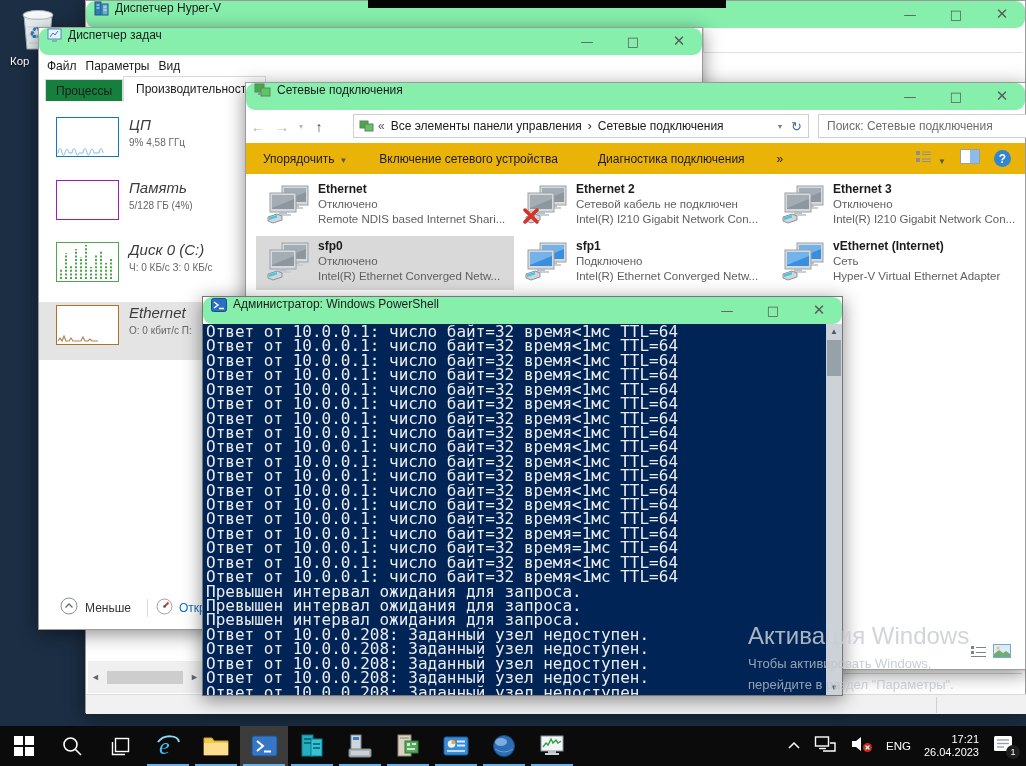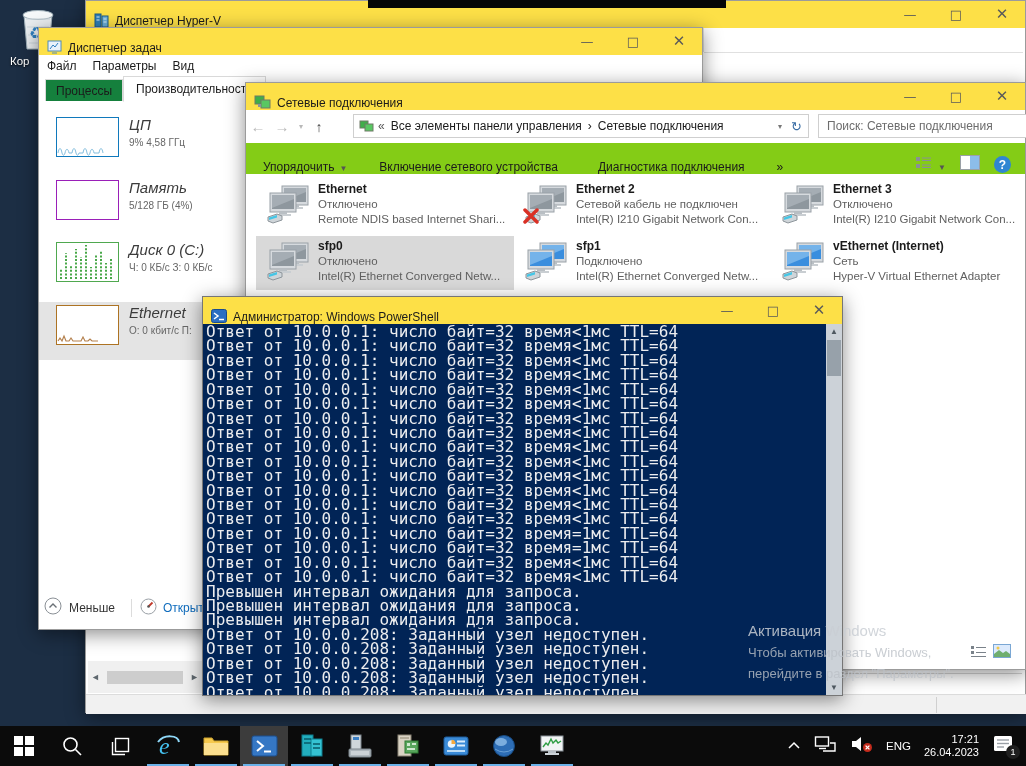--- a/index.html
+++ b/index.html
@@ -1,73 +1,73 @@
 <!DOCTYPE html>
 <html><head>
 <meta charset="utf-8">
 <style>
   html,body{margin:0;padding:0;}
   body{width:1026px;height:766px;overflow:hidden;font-family:"Liberation Sans",sans-serif;
        -webkit-font-smoothing:antialiased;}
   .screen{position:absolute;inset:0;width:1026px;height:766px;background:#1c2e44;overflow:hidden;}
   .abs{position:absolute;}
   .win{position:absolute;background:#fff;border:1px solid #9b9b9b;box-shadow:0 4px 18px rgba(0,0,0,.45);box-sizing:border-box;}
-  .titlebar{position:absolute;left:0;top:0;right:0;height:27px;background:#fde047;display:flex;align-items:flex-end;}
+  .titlebar{position:absolute;left:0;top:0;right:0;height:27px;background:#86efac;display:flex;align-items:flex-start;border-radius:9px;}
   .title-ico{margin:0 6px 0 8px;display:flex;align-items:center;}
   .title-txt{font-size:12px;color:#1b1b1b;white-space:nowrap;}
   .caps{position:absolute;right:0;top:0;display:flex;}
   .cap{width:46px;height:26px;display:flex;align-items:center;justify-content:center;color:#5a5a5a;font-size:13px;font-family:"DejaVu Sans",sans-serif;}
   .cap.close{font-size:15px;}
   
-  .tm-menu{position:absolute;left:0;top:27px;right:0;height:22px;display:flex;align-items:center;padding-left:8px;gap:16px;background:#fff;}
+  .tm-menu{position:absolute;left:0;top:27px;right:0;height:22px;display:flex;align-items:center;padding-left:8px;gap:9px;background:#fff;}
   .tm-menu span{font-size:12px;color:#1b1b1b;}
   .tm-tabs{position:absolute;left:0;top:49px;right:0;height:24px;border-bottom:1px solid #d9d9d9;background:#fff;display:flex;align-items:flex-end;padding-left:6px;}
   .tm-tab{font-size:12px;color:#1b1b1b;padding:4px 10px 4px 10px;border:1px solid #d9d9d9;border-bottom:none;background:#15803d;position:relative;top:1px;}
   .tm-tab.active{background:#fff;padding:5px 12px;z-index:2;border-bottom:1px solid #fff;}
   .tm-metric{position:absolute;left:0;width:100%;height:58px;}
   .tm-metric.selected{background:#e4e4e4;}
   .tm-chart{position:absolute;left:17px;top:3px;width:61px;height:38px;background:#fff;border:1px solid;}
   .tm-mname{position:absolute;left:90px;top:2px;font-size:15px;color:#3c3c3c;white-space:nowrap;font-style:italic;}
   .tm-mval{position:absolute;left:90px;top:23px;font-size:10px;color:#666;white-space:nowrap;}
-  .tm-footer{position:absolute;left:0;bottom:8px;height:26px;display:flex;align-items:center;padding-left:5px;}
+  .tm-footer{position:absolute;left:0;bottom:8px;height:26px;display:flex;align-items:center;padding-left:21px;}
   .tm-less{font-size:12px;color:#333;margin-left:7px;}
   .tm-sep{width:1px;height:18px;background:#dcdcdc;margin:0 8px 0 16px;}
   .tm-open{font-size:12px;color:#0f6cbd;margin-left:6px;white-space:nowrap;}
   
   .nx-nav{position:absolute;left:0;top:27px;right:0;height:33px;background:#fff;display:flex;align-items:center;}
   .nav-arrow{font-size:15px;color:#b9b9b9;width:24px;text-align:center;}
   .nav-up{font-size:14px;color:#444;width:22px;text-align:center;}
   .addr-box{position:absolute;left:107px;top:4px;width:456px;height:24px;border:1px solid #cfcfcf;display:flex;align-items:center;box-sizing:border-box;background:#fff;}
   .addr-box span{font-size:12px;color:#1b1b1b;white-space:nowrap;}
   .crumb-sep{color:#777;margin:0 6px;font-size:11px;}
   .addr-right{margin-left:auto;display:flex;align-items:center;}
   .search-box{position:absolute;left:572px;top:4px;width:438px;height:24px;border:1px solid #cfcfcf;box-sizing:border-box;display:flex;align-items:center;background:#fff;}
   .search-box input{border:none;outline:none;flex:1;font-size:12px;color:#333;padding:0 4px 0 8px;font-family:"Liberation Sans",sans-serif;}
   .search-box input::placeholder{color:#6d6d6d;opacity:1;}
-  .nx-toolbar{position:absolute;left:0;top:60px;right:0;height:31px;background:#84cc16;border-bottom:6px solid #0c4a6e;display:flex;align-items:flex-end;}
+  .nx-toolbar{position:absolute;left:0;top:60px;right:0;height:31px;background:#eab308;border-bottom:6px solid #0c4a6e;display:flex;align-items:center;}
   .nx-toolbar .tbi{font-size:12px;color:#1b1b1b;white-space:nowrap;}
   .caret{font-size:8px;color:#555;margin-left:5px;}
   .nx-right-icons{margin-left:auto;display:flex;align-items:center;gap:14px;padding-right:14px;}
   .help-circle{width:17px;height:17px;border-radius:50%;background:#2f86d2;color:#fff;font-size:12px;font-weight:bold;display:flex;align-items:center;justify-content:center;}
   .adapter{position:absolute;width:258px;height:54px;}
   .adapter.selected{background:#d9d9d9;}
   .ad-ico{position:absolute;left:9px;top:6px;}
   .ad-name{position:absolute;left:62px;top:3px;font-size:12px;font-weight:bold;color:#1b1b1b;white-space:nowrap;}
   .ad-status{position:absolute;left:62px;top:19px;font-size:11.5px;color:#5f5f5f;white-space:nowrap;}
   .ad-dev{position:absolute;left:62px;top:34px;font-size:11.5px;color:#5f5f5f;white-space:nowrap;}
   
   .ps-console{position:absolute;left:0;top:27px;right:0;bottom:0;background:#012456;overflow:hidden;}
   .ps-text{position:absolute;left:3px;top:1px;right:16px;font-family:"DejaVu Sans Mono",monospace;font-size:16px;line-height:14.42px;color:#ecedef;white-space:pre;}
   .ps-cursor{width:8px;height:12px;background:#d2a368;margin-top:2px;}
   .ps-scroll{position:absolute;right:0;top:0;bottom:0;width:16px;background:#ccd2d8;}
   .ps-sbtn{position:absolute;left:0;width:16px;height:15px;display:flex;align-items:center;justify-content:center;font-size:8px;color:#4e5860;}
   .ps-thumb{position:absolute;left:1px;top:16px;width:14px;height:36px;background:#97a1aa;}
   
   .watermark{position:absolute;left:748px;top:622px;z-index:60;pointer-events:none;}
-  .wm1{font-size:15px;color:rgba(201,206,211,.85);}
+  .wm1{font-size:24px;color:rgba(201,206,211,.85);}
   .wm2{font-size:13px;color:rgba(188,193,199,.8);margin-top:6px;}
   
   .taskbar{position:absolute;left:0;top:726px;width:1026px;height:40px;background:#0b0b0b;z-index:100;display:flex;align-items:center;}
   .tb-app{width:48px;height:40px;display:flex;align-items:center;justify-content:center;position:relative;}
   .tb-app.running::after{content:"";position:absolute;left:3px;right:3px;bottom:0;height:2px;background:#6ab1e8;}
   .tb-app.active{background:#3c3c3c;}
   .tray{margin-left:auto;display:flex;align-items:center;gap:13px;padding-right:8px;height:40px;}
   .tray-lang{color:#fff;font-size:11.5px;}
   .tray-clock{color:#fff;font-size:11px;text-align:right;line-height:13px;}
   .notif{position:relative;width:26px;height:24px;}

